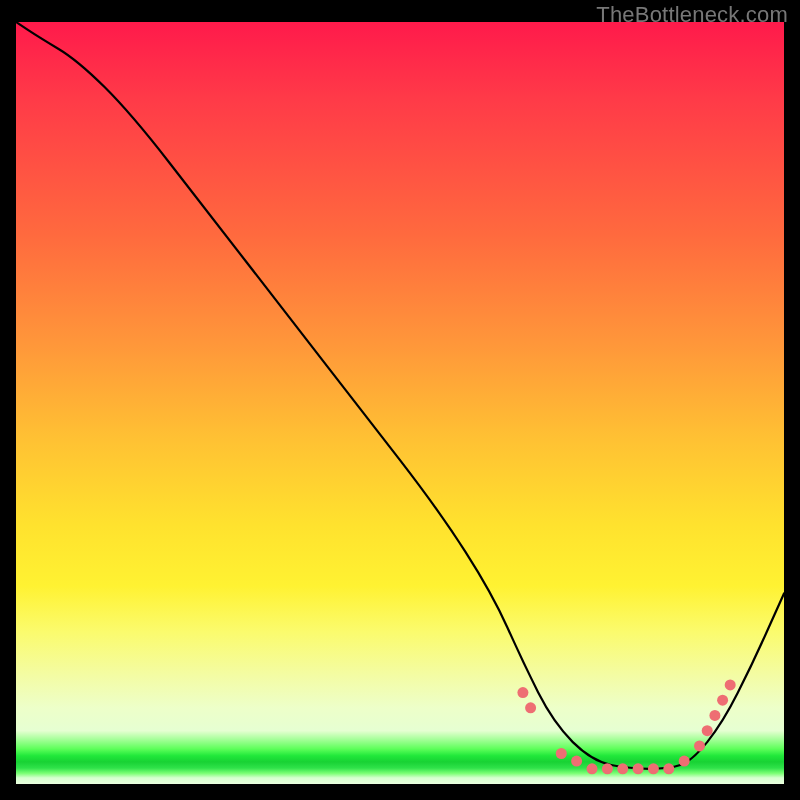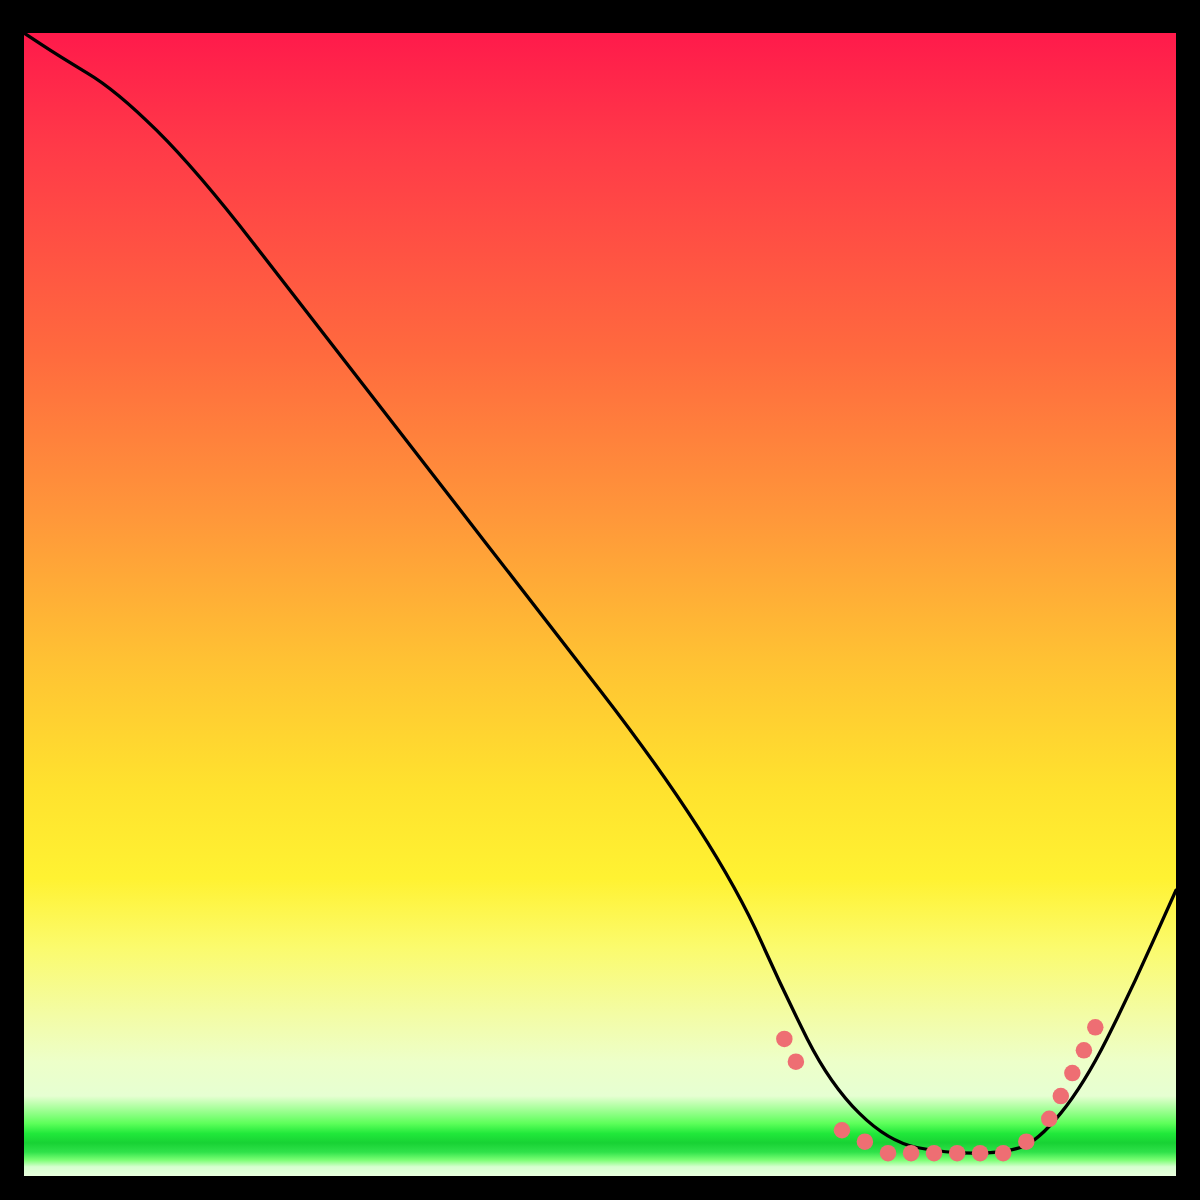--- a/index.html
+++ b/index.html
@@ -61,20 +61,21 @@
   }
   svg.overlay {
     position: absolute;
     inset: 0;
   }
 </style>
 </head>
 <body>
 
 <div class="wrap">
+  <div class="attribution">TheBottleneck.com</div>
 
   <div class="plot">
     <div class="gradient"></div>
     <svg class="overlay" viewBox="0 0 768 762" preserveAspectRatio="none">
       <path id="curve-path" fill="none" stroke="#000" stroke-width="2.2" stroke-linecap="round" stroke-linejoin="round" d="M 0.0 0.0 Q 0.0 0.0 11.5 7.6 Q 23.0 15.2 42.2 26.7 Q 61.4 38.1 88.3 64.8 Q 115.2 91.4 153.6 141.0 Q 192.0 190.5 230.4 240.0 Q 268.8 289.6 307.2 339.1 Q 345.6 388.6 384.0 438.1 Q 422.4 487.7 449.3 529.6 Q 476.2 571.5 491.5 605.8 Q 506.9 640.1 522.2 670.6 Q 537.6 701.0 556.8 720.1 Q 576.0 739.1 595.2 743.0 Q 614.4 746.8 633.6 746.8 Q 652.8 746.8 664.3 743.0 Q 675.8 739.1 691.2 720.1 Q 706.6 701.0 721.9 670.6 Q 737.3 640.1 752.6 605.8 L 768.0 571.5"></path>
       <g id="marker-group">
           <circle cx="506.9" cy="670.6" r="5.5" fill="#ee6e73"></circle>
           <circle cx="514.6" cy="685.8" r="5.5" fill="#ee6e73"></circle>
           <circle cx="545.3" cy="731.5" r="5.5" fill="#ee6e73"></circle>
           <circle cx="560.6" cy="739.1" r="5.5" fill="#ee6e73"></circle>

